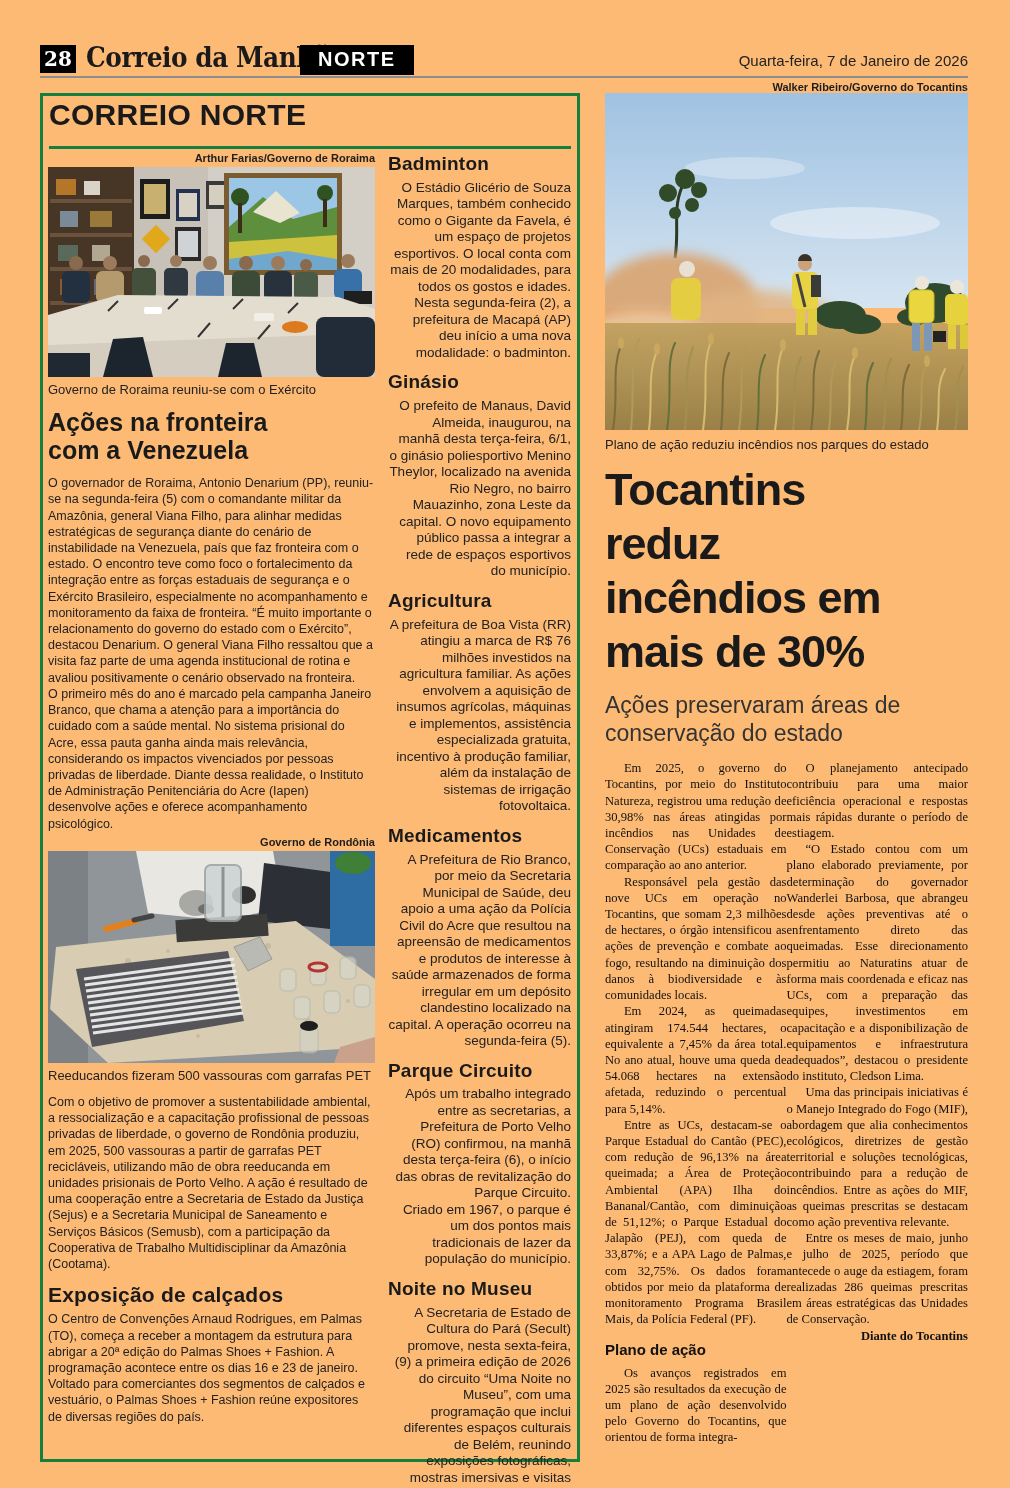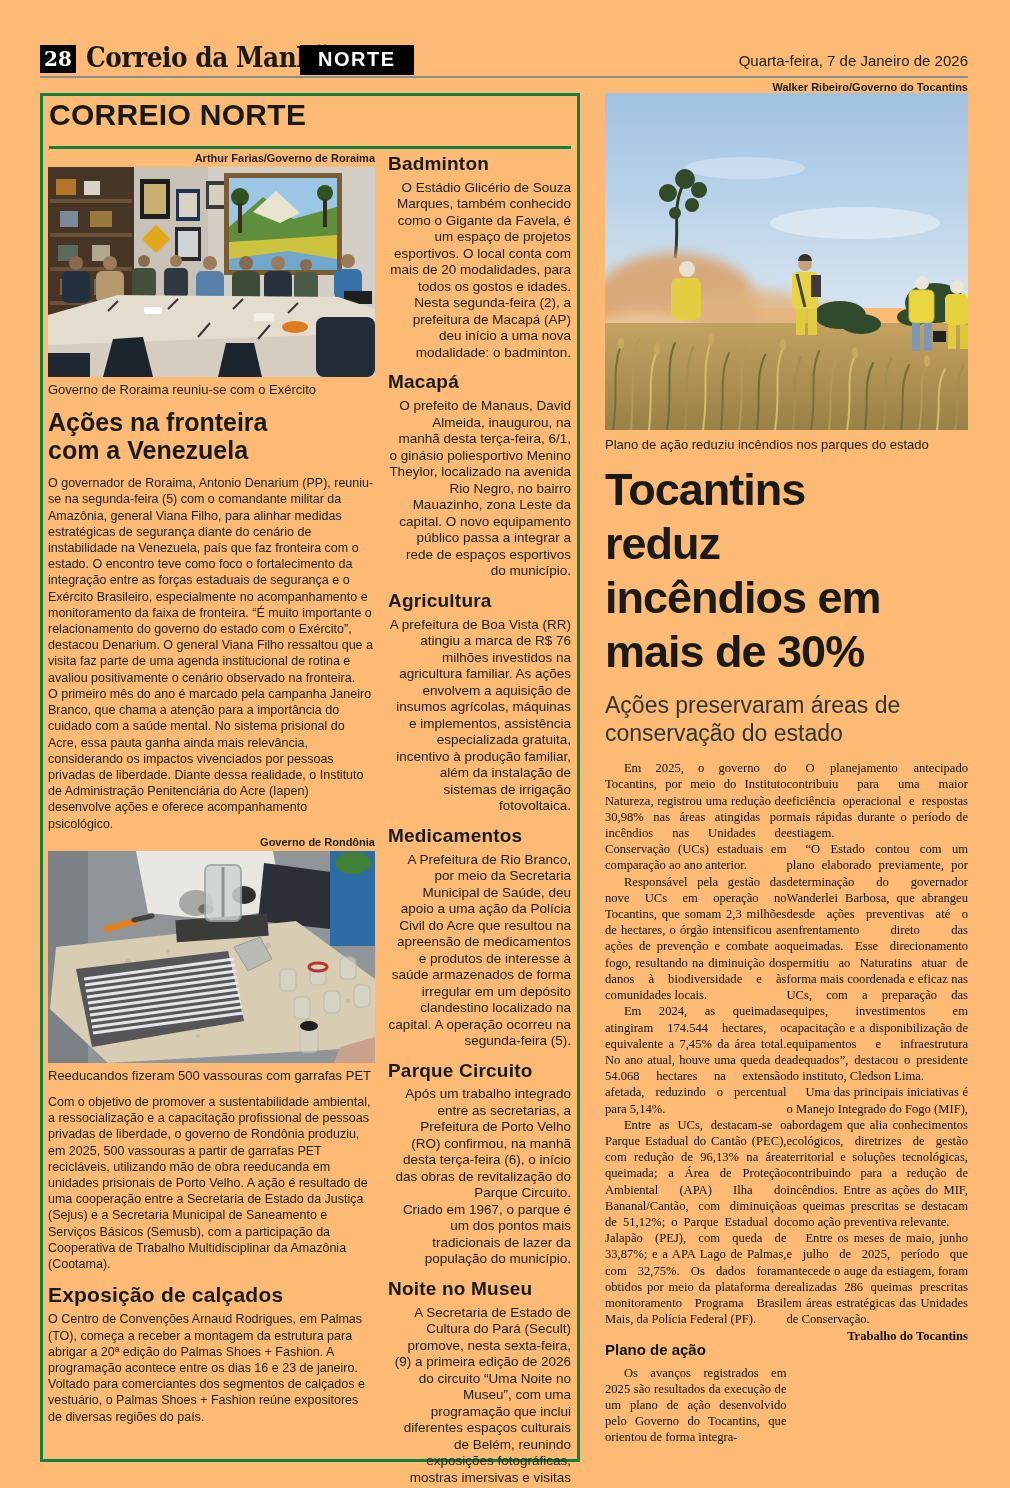--- a/index.html
+++ b/index.html
@@ -209,21 +209,21 @@
 
       <p class="body">Com o objetivo de promover a sustentabilidade ambiental, a ressocialização e a capacitação profissional de pessoas privadas de liberdade, o governo de Rondônia produziu, em 2025, 500 vassouras a partir de garrafas PET recicláveis, utilizando mão de obra reeducanda em unidades prisionais de Porto Velho. A ação é resultado de uma cooperação entre a Secretaria de Estado da Justiça (Sejus) e a Secretaria Municipal de Saneamento e Serviços Básicos (Semusb), com a participação da Cooperativa de Trabalho Multidisciplinar da Amazônia (Cootama).</p>
 
       <h3 class="subh big" style="font-size:21px">Exposição de calçados</h3>
       <p class="body">O Centro de Convenções Arnaud Rodrigues, em Palmas (TO), começa a receber a montagem da estrutura para abrigar a 20ª edição do Palmas Shoes + Fashion. A programação acontece entre os dias 16 e 23 de janeiro. Voltado para comerciantes dos segmentos de calçados e vestuário, o Palmas Shoes + Fashion reúne expositores de diversas regiões do país.</p>
     </div>
 
     <div class="colM">
       <h3 class="subh">Badminton</h3>
       <p class="body">O Estádio Glicério de Souza Marques, também conhecido como o Gigante da Favela, é um espaço de projetos esportivos. O local conta com mais de 20 modalidades, para todos os gostos e idades. Nesta segunda-feira (2), a prefeitura de Macapá (AP) deu início a uma nova modalidade: o badminton.</p>
-      <h3 class="subh">Macapá</h3>
+      <h3 class="subh">Ginásio</h3>
       <p class="body">O prefeito de Manaus, David Almeida, inaugurou, na manhã desta terça-feira, 6/1, o ginásio poliesportivo Menino Theylor, localizado na avenida Rio Negro, no bairro Mauazinho, zona Leste da capital. O novo equipamento público passa a integrar a rede de espaços esportivos do município.</p>
       <h3 class="subh">Agricultura</h3>
       <p class="body">A prefeitura de Boa Vista (RR) atingiu a marca de R$ 76 milhões investidos na agricultura familiar. As ações envolvem a aquisição de insumos agrícolas, máquinas e implementos, assistência especializada gratuita, incentivo à produção familiar, além da instalação de sistemas de irrigação fotovoltaica.</p>
       <h3 class="subh">Medicamentos</h3>
       <p class="body">A Prefeitura de Rio Branco, por meio da Secretaria Municipal de Saúde, deu apoio a uma ação da Polícia Civil do Acre que resultou na apreensão de medicamentos e produtos de interesse à saúde armazenados de forma irregular em um depósito clandestino localizado na capital. A operação ocorreu na segunda-feira (5).</p>
       <h3 class="subh">Parque Circuito</h3>
       <p class="body">Após um trabalho integrado entre as secretarias, a Prefeitura de Porto Velho (RO) confirmou, na manhã desta terça-feira (6), o início das obras de revitalização do Parque Circuito.
 Criado em 1967, o parque é um dos pontos mais tradicionais de lazer da população do município.</p>
       <h3 class="subh">Noite no Museu</h3>
       <p class="body">A Secretaria de Estado de Cultura do Pará (Secult) promove, nesta sexta-feira, (9) a primeira edição de 2026 do circuito “Uma Noite no Museu”, com uma programação que inclui diferentes espaços culturais de Belém, reunindo exposições fotográficas, mostras imersivas e visitas aos museus.</p>
@@ -339,18 +339,18 @@
         <p>Em 2024, as queimadas atingiram 174.544 hectares, o equivalente a 7,45% da área total. No ano atual, houve uma queda de 54.068 hectares na extensão afetada, reduzindo o percentual para 5,14%.</p>
         <p>Entre as UCs, destacam-se o Parque Estadual do Cantão (PEC), com redução de 96,13% na área queimada; a Área de Proteção Ambiental (APA) Ilha do Bananal/Cantão, com diminuição de 51,12%; o Parque Estadual do Jalapão (PEJ), com queda de 33,87%; e a APA Lago de Palmas, com 32,75%. Os dados foram obtidos por meio da plataforma de monitoramento Programa Brasil Mais, da Polícia Federal (PF).</p>
         <div class="art-subh">Plano de ação</div>
         <p>Os avanços registrados em 2025 são resultados da execução de um plano de ação desenvolvido pelo Governo do Tocantins, que orientou de forma integra-</p>
       </div>
       <div class="col">
         <p>O planejamento antecipado contribuiu para uma maior eficiência operacional e respostas mais rápidas durante o período de estiagem.</p>
         <p>“O Estado contou com um plano elaborado previamente, por determinação do governador Wanderlei Barbosa, que abrangeu desde ações preventivas até o enfrentamento direto das queimadas. Esse direcionamento permitiu ao Naturatins atuar de forma mais coordenada e eficaz nas UCs, com a preparação das equipes, investimentos em capacitação e a disponibilização de equipamentos e infraestrutura adequados”, destacou o presidente do instituto, Cledson Lima.</p>
         <p>Uma das principais iniciativas é o Manejo Integrado do Fogo (MIF), abordagem que alia conhecimentos ecológicos, diretrizes de gestão territorial e soluções tecnológicas, contribuindo para a redução de incêndios. Entre as ações do MIF, as queimas prescritas se destacam como ação preventiva relevante.</p>
         <p>Entre os meses de maio, junho e julho de 2025, período que antecede o auge da estiagem, foram realizadas 286 queimas prescritas em áreas estratégicas das Unidades de Conservação.</p>
-        <div class="byline">Trabalho do Tocantins</div>
+        <div class="byline">Diante do Tocantins</div>
       </div>
     </div>
   </section>
 
 </div>
 
 </body></html>

